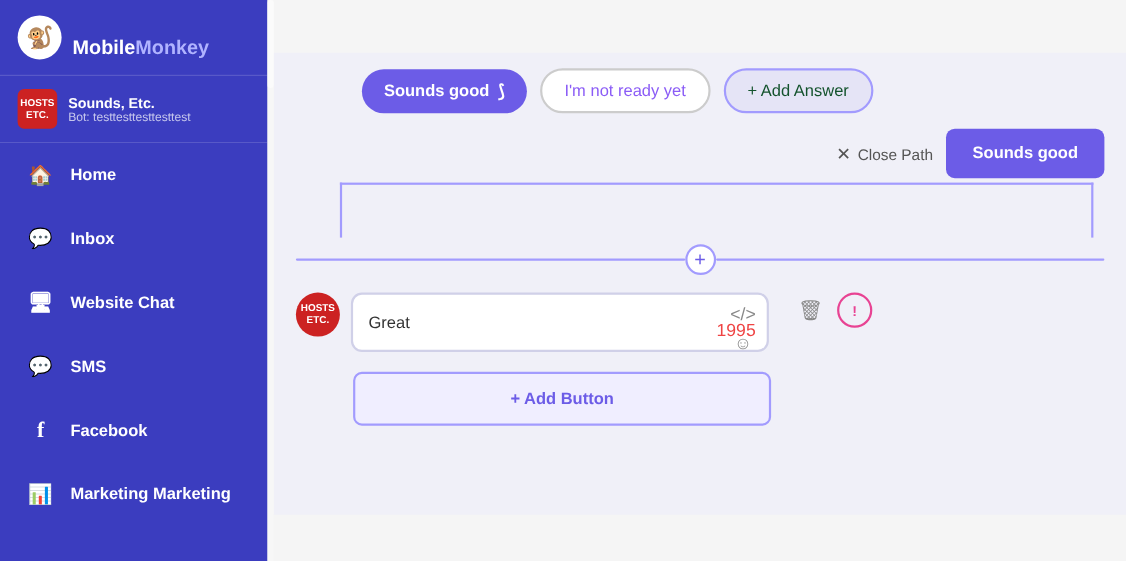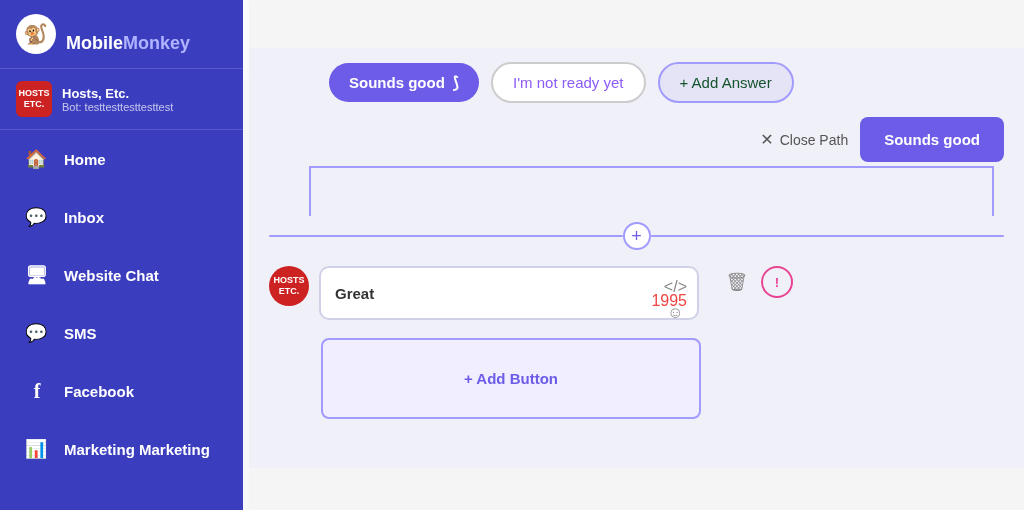--- a/index.html
+++ b/index.html
@@ -238,21 +238,20 @@
       max-width: 380px;
     }
     .chat-message-input {
       width: 100%;
       border: none;
       outline: none;
       font-size: 15px;
       color: #333;
       resize: none;
       min-height: 30px;
-      font-weight: bold;
     }
     .chat-message-icons {
       position: absolute;
       top: 10px; right: 10px;
       display: flex;
       flex-direction: column;
       gap: 8px;
       align-items: center;
     }
     .msg-icon {
@@ -284,42 +283,42 @@
     
     .add-button-row {
       padding: 8px 20px 8px 72px;
     }
     .btn-add-button {
       width: 380px;
       background: #f0eeff;
       color: #6c5ce7;
       border: 2px solid #a29bfe;
       border-radius: 8px;
-      padding: 30px;
+      padding: 14px;
       font-size: 15px;
       font-weight: 600;
       cursor: pointer;
       text-align: center;
     }
   </style>
 </head>
 <body>
 
 <div class="sidebar">
   <div class="sidebar-header">
     <div class="sidebar-logo-icon">🐒</div>
     <div class="sidebar-logo-text">
       <span>Mobile</span><span class="monkey">Monkey</span>
     </div>
   </div>
 
   <div class="sidebar-account">
     <div class="account-avatar">HOSTS<br>ETC.</div>
     <div class="account-info">
-      <span class="account-name">Hosts, Etc.</span>
+      <span class="account-name">Sounds, Etc.</span>
       <span class="account-bot">Bot: testtesttesttesttest</span>
     </div>
   </div>
 
   <div class="sidebar-nav">
     <div class="nav-item">
       <div class="nav-icon">🏠</div>
       <span>Home</span>
     </div>
     <div class="nav-item">

